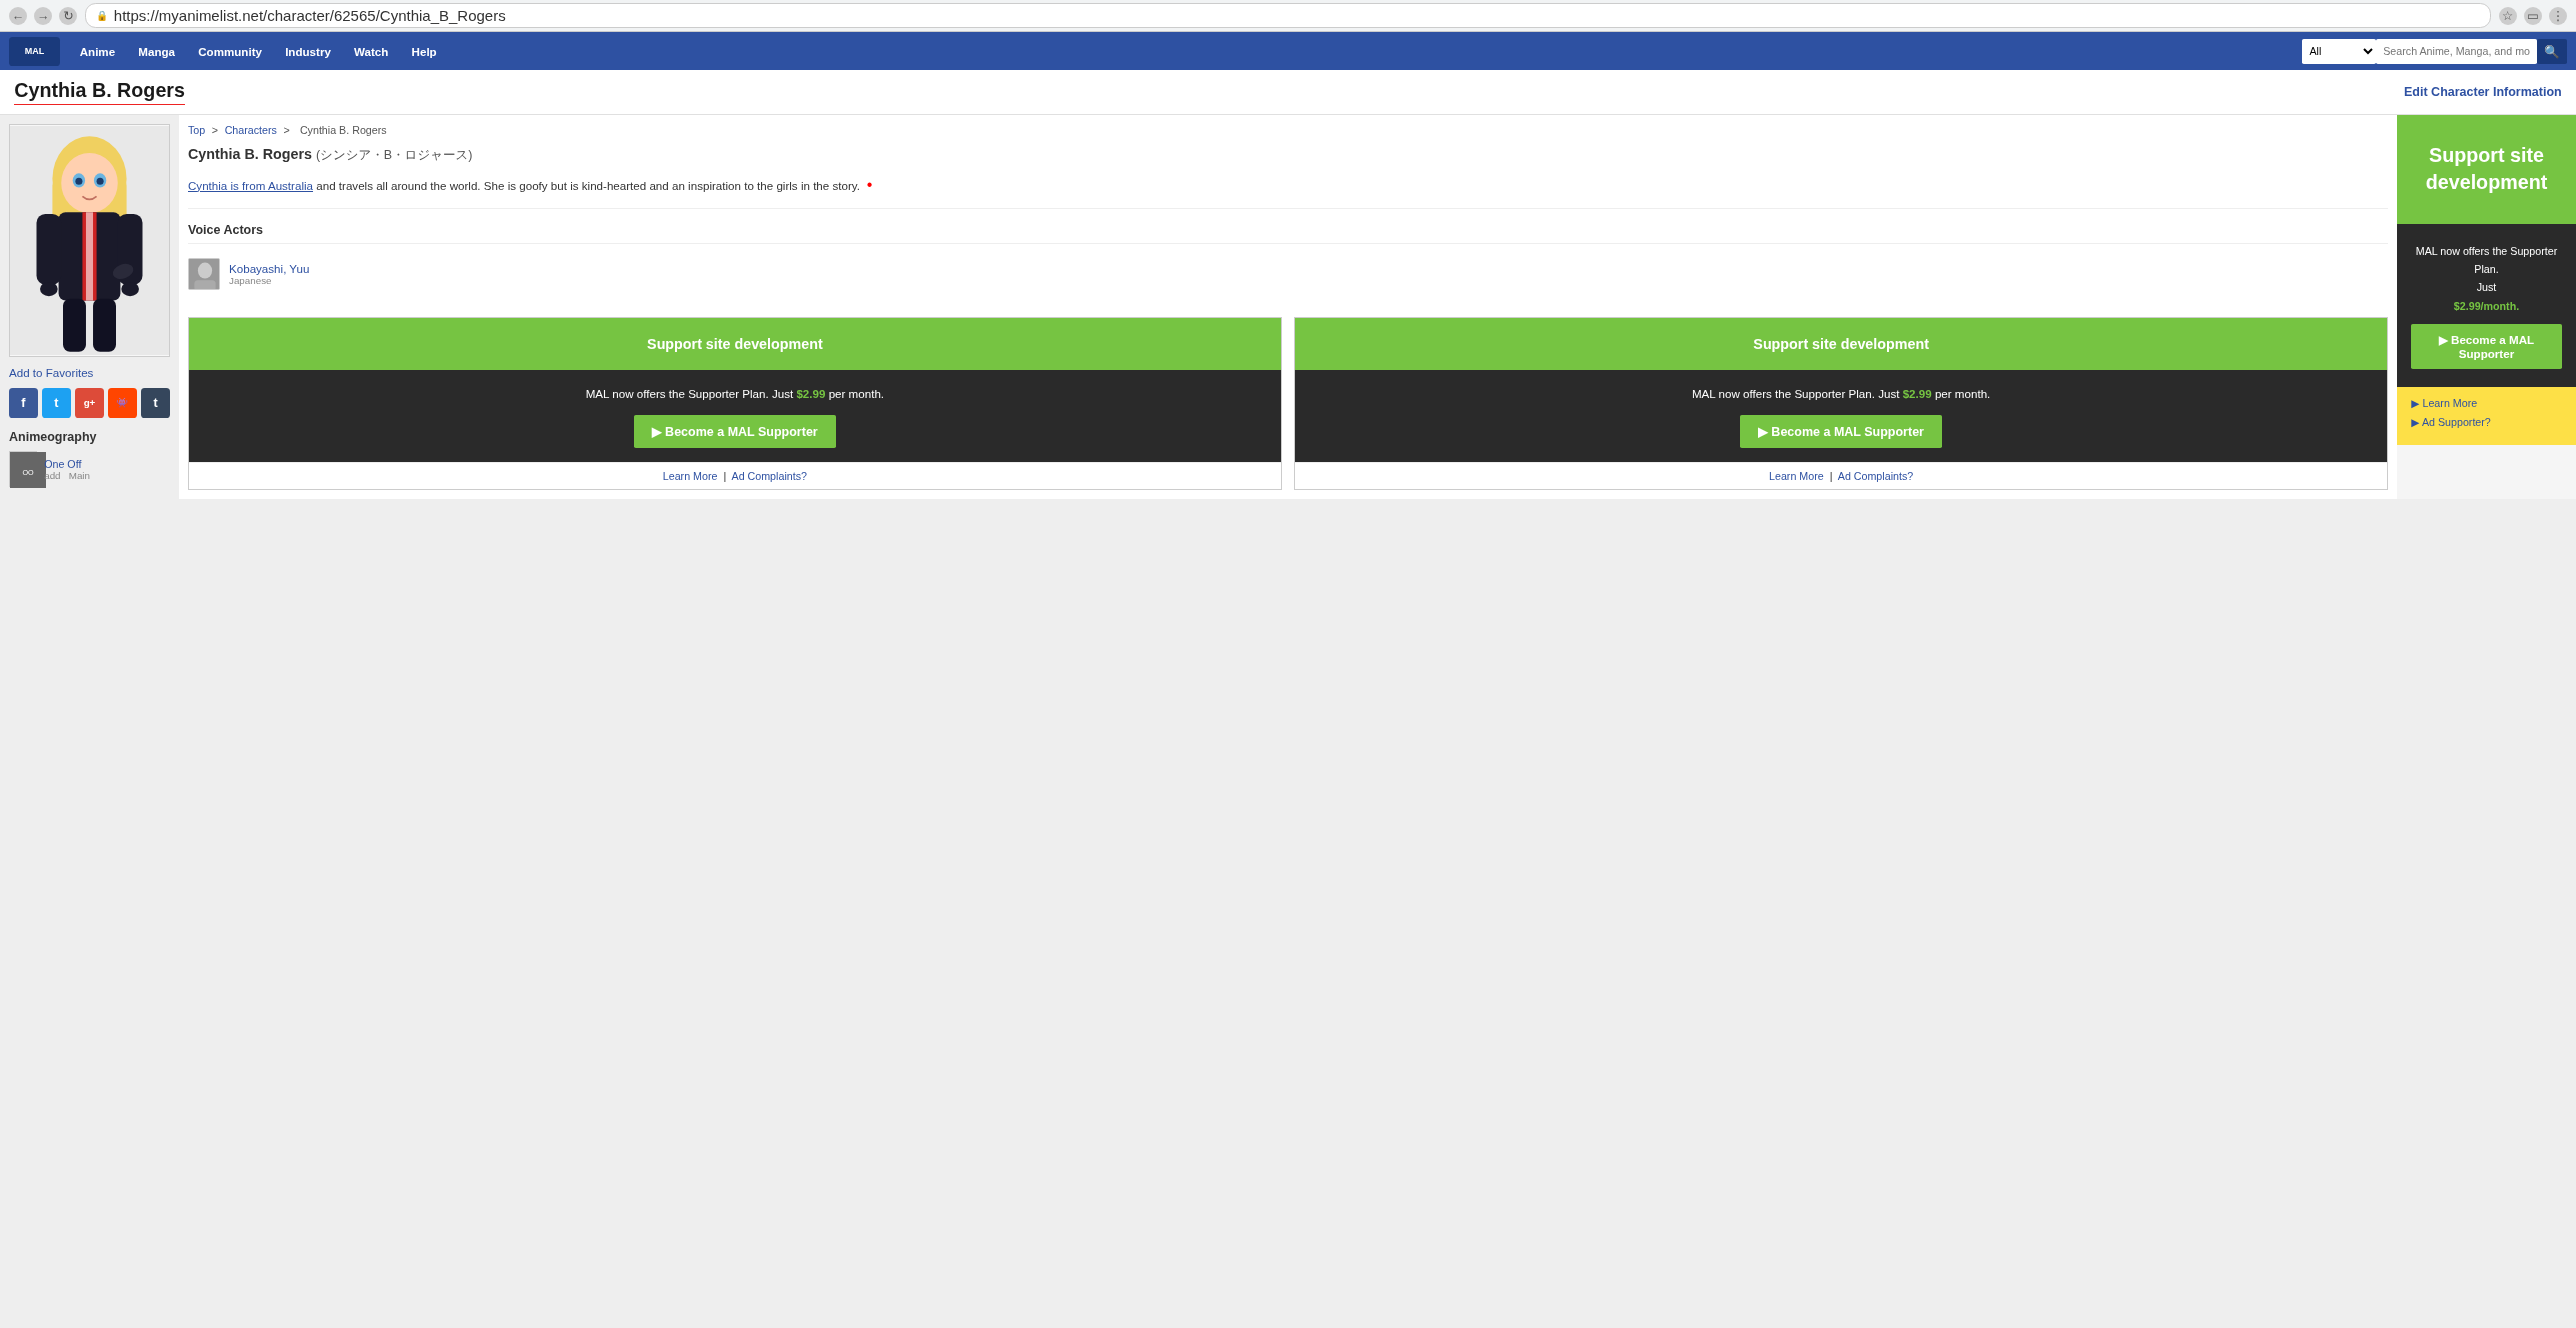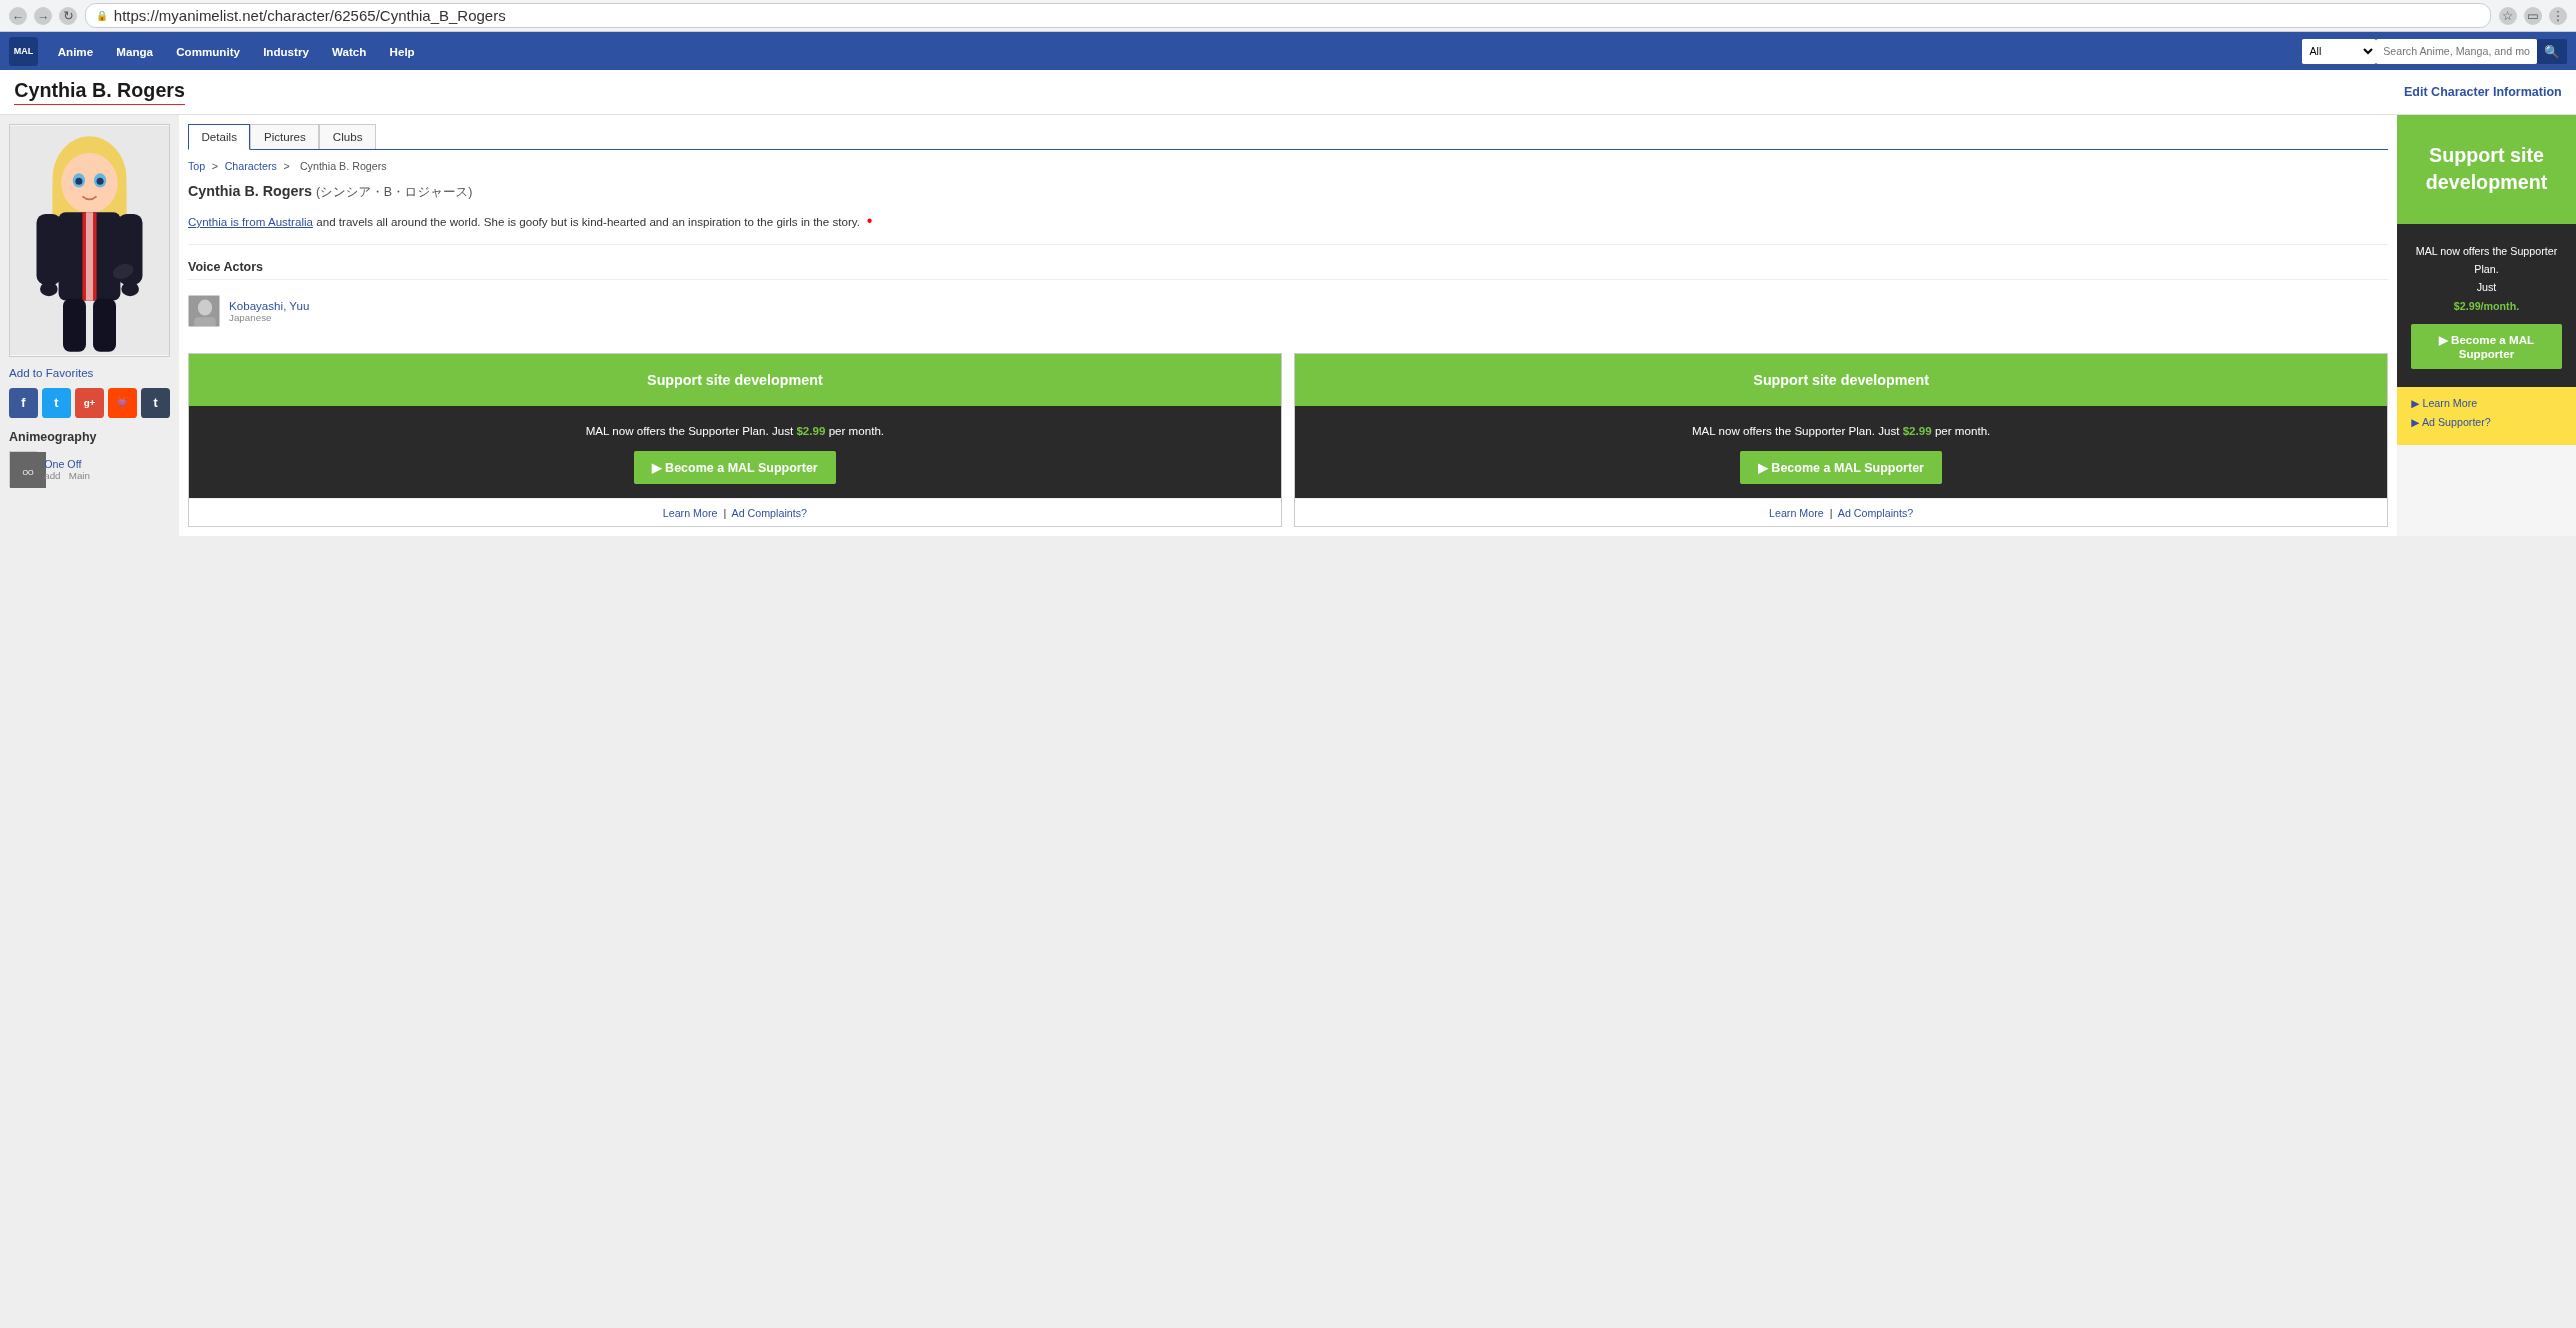--- a/index.html
+++ b/index.html
@@ -29,21 +29,21 @@
 
     
     .mal-nav {
       background: #2e51a2;
       display: flex;
       align-items: center;
       padding: 0 9px;
       height: 38px;
     }
     .mal-logo {
-      width: 29px; height: 29px; background: #1a3a7c; border-radius: 3.6px;
+      width: 51px; height: 29px; background: #1a3a7c; border-radius: 3.6px;
       display: flex; align-items: center; justify-content: center;
       color: white; font-weight: bold; font-size: 9px; margin-right: 9px;
     }
     .nav-links { display: flex; gap: 1.8px; }
     .nav-link {
       color: white; text-decoration: none; padding: 7.2px 10.7px;
       font-size: 11.6px; font-weight: bold; cursor: pointer;
     }
     .nav-search {
       margin-left: auto; display: flex; gap: 0;
@@ -354,25 +354,20 @@
           <span>add</span>
           &nbsp;
           <span>Main</span>
         </div>
       </div>
     </div>
   </aside>
 
   <main class="main-content">
 
-    <div class="tabs">
-      <a class="tab active">Details</a>
-      <a class="tab">Pictures</a>
-      <a class="tab">Clubs</a>
-    </div>
 
     <div class="breadcrumb">
       <a>Top</a>
       <span> &gt; </span>
       <a>Characters</a>
       <span> &gt; </span>
       <span>Cynthia B. Rogers</span>
     </div>
 
     <div class="char-name-main">

